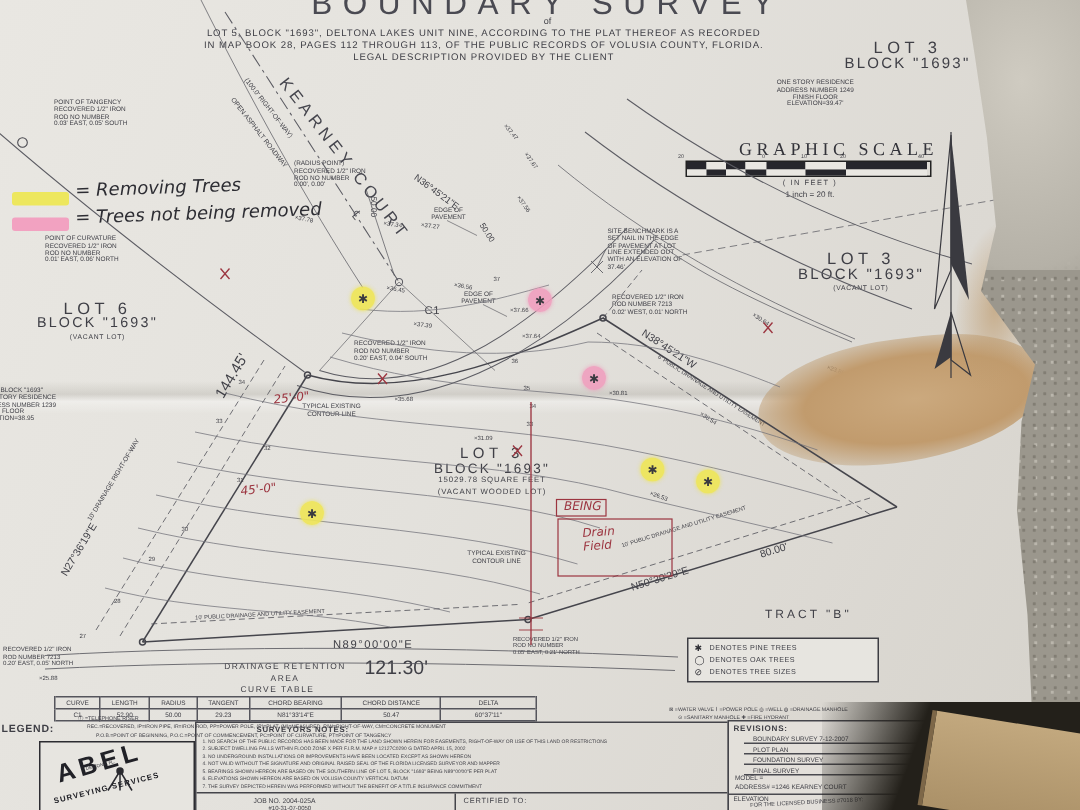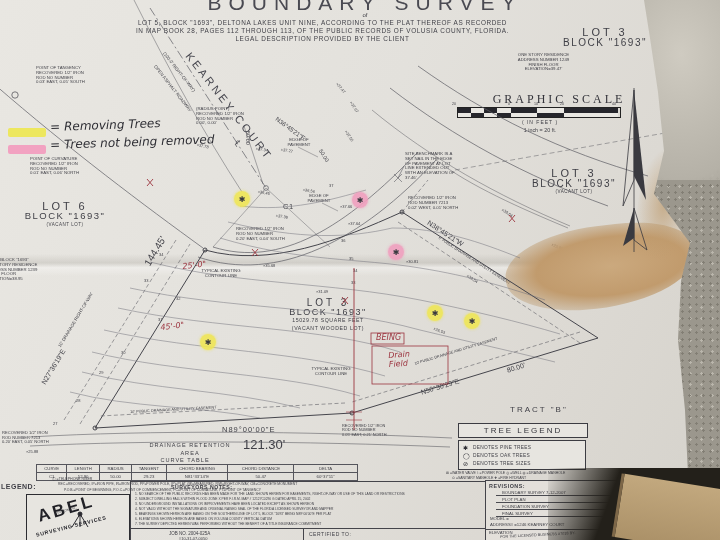--- a/index.html
+++ b/index.html
@@ -346,21 +346,20 @@
         <div class="c1" style="border-top:none;">52.90</div>
         <div class="c2" style="border-top:none;">50.00</div>
         <div class="c3" style="border-top:none;">29.23</div>
         <div class="c4" style="border-top:none;">N81°33'14"E</div>
         <div class="c5" style="border-top:none;">50.47</div>
         <div class="c6" style="border-top:none;">60°37'11"</div>
       </div>
     </div>
 
     <div class="tl-box">
-      <div class="tl-title">TREE  LEGEND</div>
       <div class="tl-items">
         <div class="tl-row">
           <span class="tl-sym">✱</span>
           <span>DENOTES PINE TREES</span>
         </div>
         <div class="tl-row">
           <span class="tl-sym">◯</span>
           <span>DENOTES OAK TREES</span>
         </div>
         <div class="tl-row">

